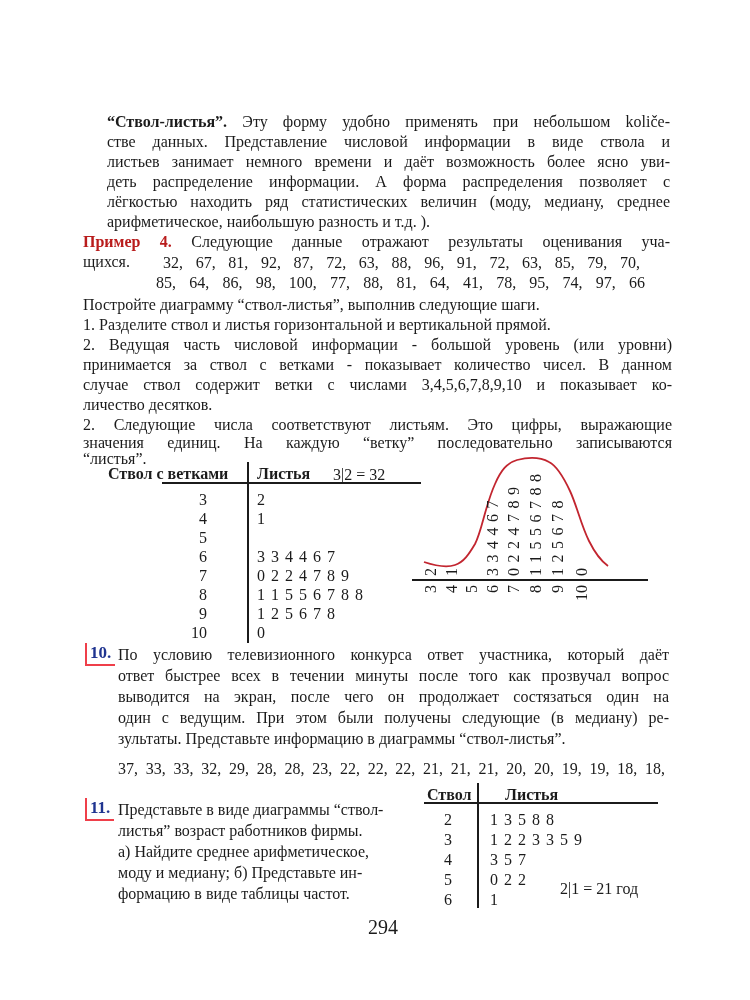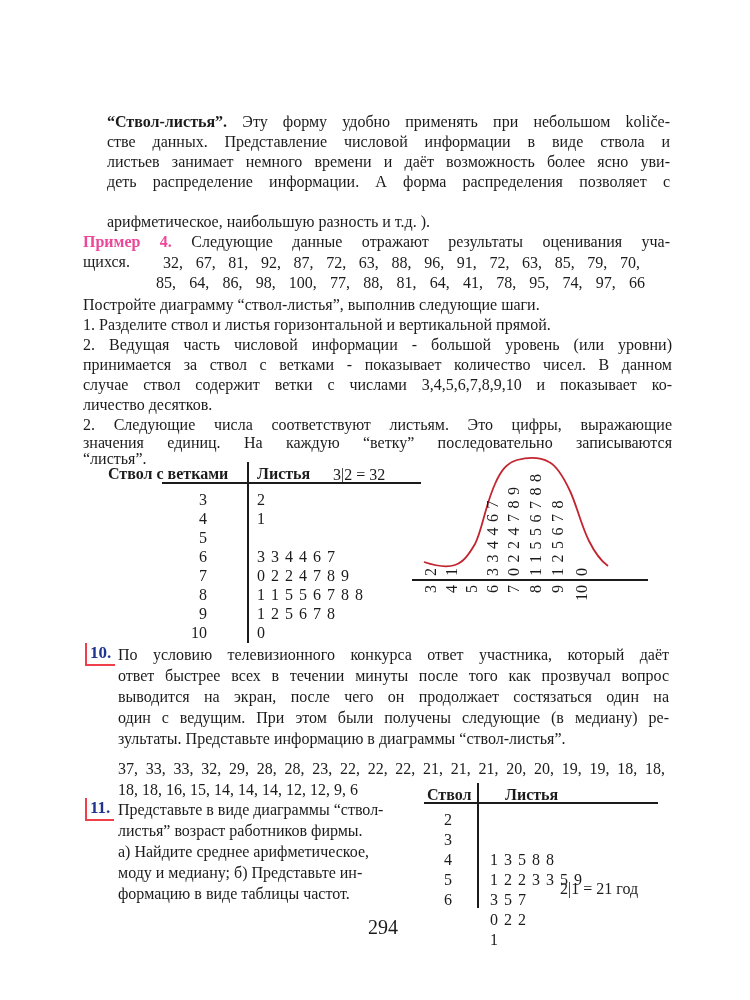--- a/index.html
+++ b/index.html
@@ -8,32 +8,32 @@
     font-family:"Liberation Serif", serif; color:#1b1b1b; overflow:hidden;
   }
   .heading {
     position:absolute; left:88px; top:72px; margin:0;
     font-family:"Liberation Sans", sans-serif; font-weight:bold;
     font-size:21px; color:#2b3a92;
   }
   .line, .jline { position:absolute; font-size:16px; line-height:20px; }
   .jline { text-align:justify; text-align-last:justify; }
   .b { font-weight:bold; }
-  .red { color:#ec4899; }
+  .red { color:#b91c1c; }
   .pnum {
     position:absolute; left:85px; font-weight:bold; font-size:17px; color:#1f3490;
     border-left:2.5px solid #ef3f4a; border-bottom:2.5px solid #ef3f4a;
     padding:0 4px 2px 3px; line-height:19px;
   }
   .hrule { position:absolute; height:2px; background:#1b1b1b; }
   .vrule { position:absolute; width:2px;  background:#1b1b1b; }
   .t1stem { position:absolute; left:160px; width:47px; text-align:right; font-size:16px; line-height:19px; }
   .t1leaf { position:absolute; left:257px; font-size:16px; line-height:19px; letter-spacing:1px; }
   .t2stem { position:absolute; left:434px; width:28px; text-align:center; font-size:16px; line-height:19px; }
-  .t2leaf { position:absolute; left:490px; font-size:16px; line-height:19px; letter-spacing:1px;margin-top:40px; }
+  .t2leaf { position:absolute; left:490px; font-size:16px; line-height:19px; letter-spacing:1px; }
   .rot { position:absolute; left:406px; top:438px; width:252px; height:178px; }
   .rot .axis { position:absolute; left:6px; top:141px; width:236px; height:2px; background:#1b1b1b; }
   .rleaf {
     position:absolute; bottom:40px; font-size:16px; line-height:18px; letter-spacing:5.5px;
     transform-origin:0 100%; transform:rotate(-90deg); white-space:nowrap;
   }
   .rstem {
     position:absolute; top:147px; font-size:16px; line-height:18px;
     transform-origin:0 0; transform:rotate(-90deg) translateX(-100%); white-space:nowrap;
   }
@@ -43,20 +43,21 @@
 </head>
 <body>
 
 <div class="page">
 
 
   <div class="jline" style="left:107px; top:132px; width:563px">стве данных. Представление числовой информации в виде ствола и</div>
   <div class="jline" style="left:107px; top:112px; width:563px"><span class="b">“Ствол-листья”.</span> <span>Эту форму удобно применять при небольшом količе-</span></div>
   <div class="jline" style="left:107px; top:152px; width:563px">листьев занимает немного времени и даёт возможность более ясно уви-</div>
   <div class="jline" style="left:107px; top:172px; width:563px">деть распределение информации. А форма распределения позволяет с</div>
+  <div class="jline" style="left:107px; top:192px; width:563px">лёгкостью находить ряд статистических величин (моду, медиану, среднее</div>
   <div class="line" style="left:107px; top:212px">арифметическое, наибольшую разность и т.д. ).</div>
 
   <div class="jline" style="left:83px; top:232px; width:587px"><span class="b red">Пример 4.</span> <span>Следующие данные отражают результаты оценивания уча-</span></div>
   <div class="line" style="left:83px;  top:252px">щихся.</div>
   <div class="jline" style="left:163px; top:253px; width:477px">32, 67, 81, 92, 87, 72, 63, 88, 96, 91, 72, 63, 85, 79, 70,</div>
   <div class="jline" style="left:156px; top:273px; width:489px">85, 64, 86, 98, 100, 77, 88, 81, 64, 41, 78, 95, 74, 97, 66</div>
 
   <div class="line" style="left:83px; top:295px">Постройте диаграмму “ствол-листья”, выполнив следующие шаги.</div>
   <div class="line" style="left:83px; top:315px">1. Разделите ствол и листья горизонтальной и вертикальной прямой.</div>
   <div class="jline" style="left:83px; top:335px; width:589px">2. Ведущая часть числовой информации - большой уровень (или уровни)</div>
@@ -112,21 +113,20 @@
     <span class="rstem" style="left:167px">10</span>
   </div>
 
   <div class="pnum" style="top:643px">10.</div>
   <div class="jline" style="left:118px; top:645px; width:551px">По условию телевизионного конкурса ответ участника, который даёт</div>
   <div class="jline" style="left:118px; top:666px; width:551px">ответ быстрее всех в течении минуты после того как прозвучал вопрос</div>
   <div class="jline" style="left:118px; top:687px; width:551px">выводится на экран, после чего он продолжает состязаться один на</div>
   <div class="jline" style="left:118px; top:708px; width:551px">один с ведущим. При этом были получены следующие (в медиану) ре-</div>
   <div class="line" style="left:118px; top:729px">зультаты. Представьте информацию в диаграммы “ствол-листья”.</div>
   <div class="jline" style="left:118px; top:759px; width:547px">37, 33, 33, 32, 29, 28, 28, 23, 22, 22, 22, 21, 21, 21, 20, 20, 19, 19, 18, 18,</div>
-  <div class="line" style="left:118px; top:780px">18, 18, 16, 15, 14, 14, 14, 12, 12, 9, 6</div>
 
   <div class="pnum" style="top:798px">11.</div>
   <div class="line" style="left:118px; top:800px">Представьте в виде диаграммы “ствол-</div>
   <div class="line" style="left:118px; top:821px">листья” возраст работников фирмы.</div>
   <div class="line" style="left:118px; top:842px">а) Найдите среднее арифметическое,</div>
   <div class="line" style="left:118px; top:863px">моду и медиану;  б)  Представьте ин-</div>
   <div class="line" style="left:118px; top:884px">формацию в виде таблицы частот.</div>
 
   <div class="line b" style="left:427px; top:785px">Ствол</div>
   <div class="line b" style="left:505px; top:785px">Листья</div>

